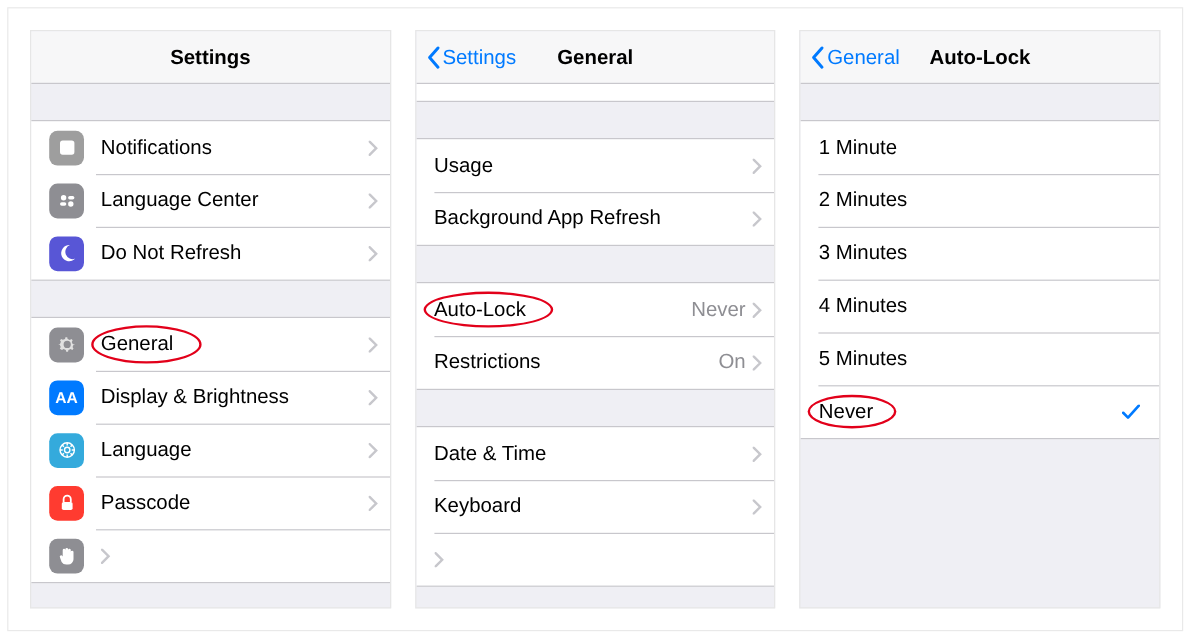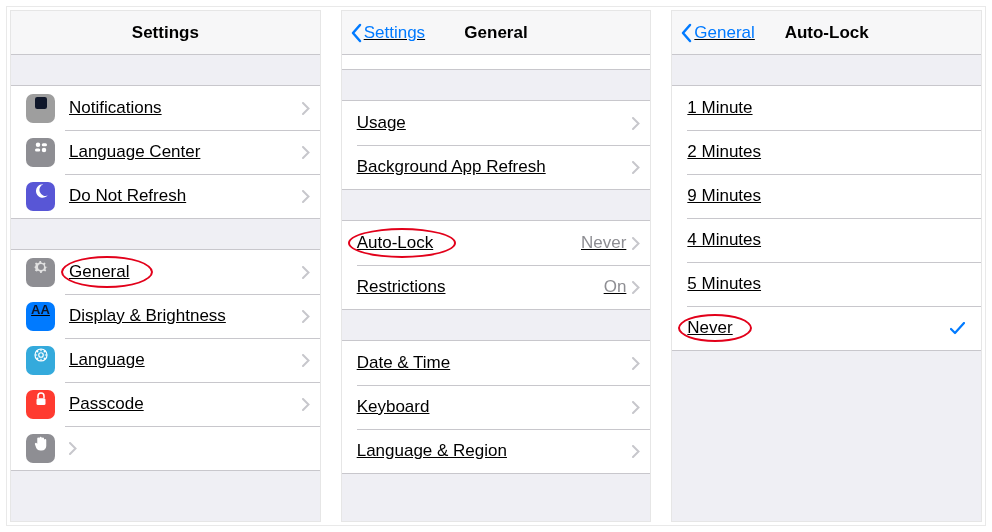--- a/index.html
+++ b/index.html
@@ -8,23 +8,22 @@
     width: 992px;
     height: 532px;
     background: #fff;
     padding: 6px;
   }
   .panels {
     display: flex;
     gap: 20px;
     height: 100%;
     border: 1px solid #e9e9e9;
-    padding: 3px;
+    padding: 18px;
     background: #fff;
-    text-decoration: underline;
   }
   .panel {
     flex: 1 1 0;
     background: #efeff4;
     overflow: hidden;
     position: relative;
     border: 1px solid #e6e6e6;
   }
   .nav {
     height: 44px;
@@ -89,22 +88,23 @@
     align-items: center;
     padding-right: 10px;
     min-height: 44px;
   }
   .icon {
     width: 29px;
     height: 29px;
     border-radius: 7px;
     margin-right: 14px;
     display: inline-flex;
+    align-items: center;
     justify-content: center;
-    color: #0f172a;
+    color: #ffffff;
     font-size: 14px;
     flex-shrink: 0;
   }
   .icon svg { width: 18px; height: 18px; }
   .label {
     font-size: 17px;
     color: #000;
     flex: 1;
   }
   .value {
@@ -364,21 +364,20 @@
         <span class="label">Keyboard</span>
         <span class="chevron">
               <svg viewBox="0 0 8 13">
                 <path d="M1 1l5.5 5.5L1 12" stroke="currentColor" stroke-width="2" fill="none" stroke-linecap="round"></path>
               </svg>
             </span>
       </div>
     </div>
     <div class="row narrow-sep">
       <div class="row-inner">
-        <span class="label">Language &amp; Region</span>
         <span class="chevron">
               <svg viewBox="0 0 8 13">
                 <path d="M1 1l5.5 5.5L1 12" stroke="currentColor" stroke-width="2" fill="none" stroke-linecap="round"></path>
               </svg>
             </span>
       </div>
     </div>
   </div>
 </div>
 
@@ -401,21 +400,21 @@
         <span class="label">1 Minute</span>
       </div>
     </div>
     <div class="row narrow-sep">
       <div class="row-inner">
         <span class="label">2 Minutes</span>
       </div>
     </div>
     <div class="row narrow-sep">
       <div class="row-inner">
-        <span class="label">9 Minutes</span>
+        <span class="label">3 Minutes</span>
       </div>
     </div>
     <div class="row narrow-sep">
       <div class="row-inner">
         <span class="label">4 Minutes</span>
       </div>
     </div>
     <div class="row narrow-sep">
       <div class="row-inner">
         <span class="label">5 Minutes</span>

